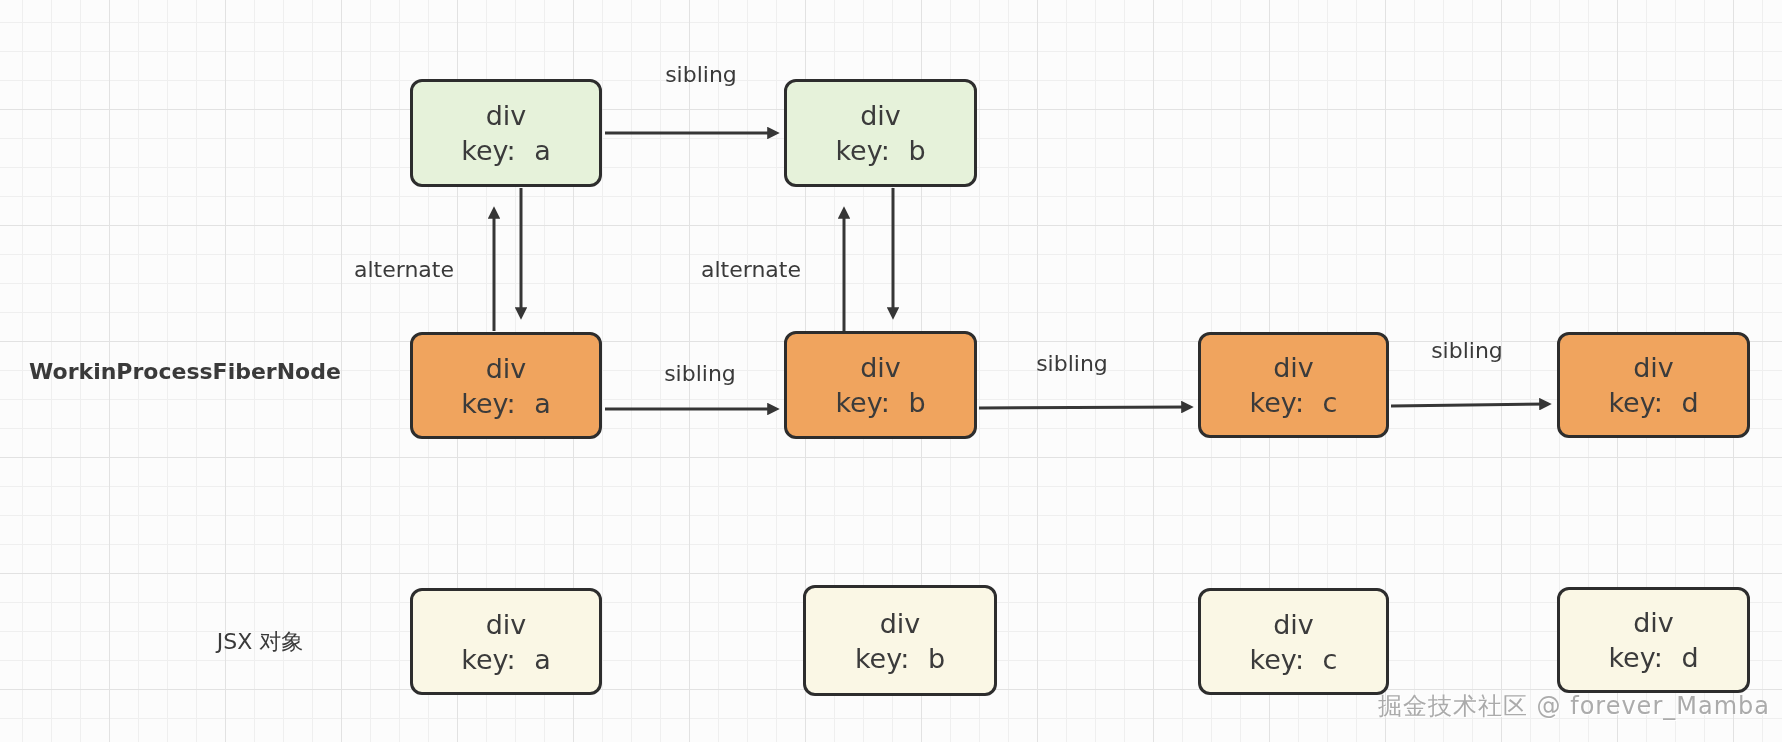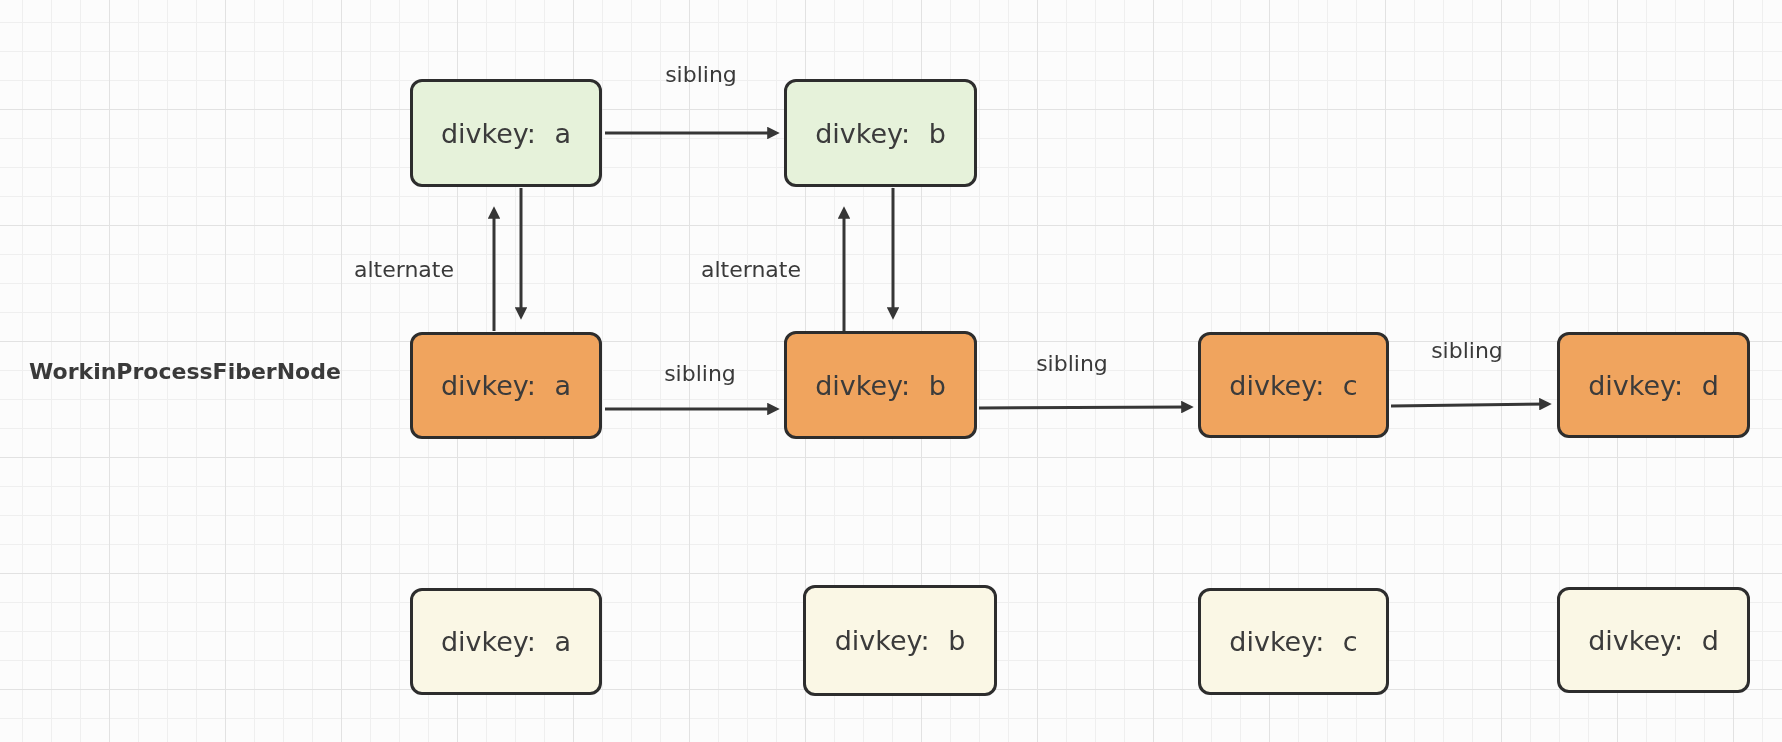--- a/index.html
+++ b/index.html
@@ -20,21 +20,21 @@
   }
   .arrows { position:absolute; left:0; top:0; width:1782px; height:742px; }
   .arrows line { stroke:#363636; stroke-width:3; }
 
   .node {
     position:absolute;
     box-sizing:border-box;
     border:3px solid #2D2D2D;
     border-radius:12px;
     display:flex;
-    flex-direction:row;
+    flex-direction:column;
     align-items:center;
     justify-content:center;
     color:#3B3B3B;
     font-size:27px;
     line-height:35px;
   }
   .node-green  { background:#E6F2DA; }
   .node-orange { background:#F0A45E; }
   .node-cream  { background:#FAF7E5; }
   .node-key { word-spacing:10px; }
@@ -72,20 +72,21 @@
     <line x1="494" y1="331" x2="494" y2="210" marker-end="url(#ah)"></line>
     <line x1="521" y1="188" x2="521" y2="316" marker-end="url(#ah)"></line>
     <line x1="844" y1="331" x2="844" y2="210" marker-end="url(#ah)"></line>
     <line x1="893" y1="188" x2="893" y2="316" marker-end="url(#ah)"></line>
     <line x1="605" y1="409" x2="776" y2="409" marker-end="url(#ah)"></line>
     <line x1="979" y1="408" x2="1190" y2="407" marker-end="url(#ah)"></line>
     <line x1="1391" y1="406" x2="1548" y2="404" marker-end="url(#ah)"></line>
   </svg>
 
   <div class="row-label" style="left:15px;  top:357px; width:340px;font-weight:bold;">WorkinProcessFiberNode</div>
+  <div class="row-label" style="left:160px; top:627px; width:200px;">JSX 对象</div>
 
   <div class="edge-label" style="left:641px;  top:60px;  width:120px;">sibling</div>
   <div class="edge-label" style="left:324px;  top:255px; width:160px;">alternate</div>
   <div class="edge-label" style="left:671px;  top:255px; width:160px;">alternate</div>
   <div class="edge-label" style="left:640px;  top:359px; width:120px;">sibling</div>
   <div class="edge-label" style="left:1012px; top:349px; width:120px;">sibling</div>
   <div class="edge-label" style="left:1407px; top:336px; width:120px;">sibling</div>
 
   <div class="node node-green" style="left:410px; top:79px; width:192px; height:108px;">
     <div class="node-title">div</div>
@@ -123,14 +124,15 @@
   </div>
   <div class="node node-cream" style="left:1198px; top:588px; width:191px; height:107px;">
     <div class="node-title">div</div>
     <div class="node-key">key: c</div>
   </div>
   <div class="node node-cream" style="left:1557px; top:587px; width:193px; height:106px;">
     <div class="node-title">div</div>
     <div class="node-key">key: d</div>
   </div>
 
+  <div class="watermark">掘金技术社区 @ forever_Mamba</div>
 
 </div>
 
 </body></html>

